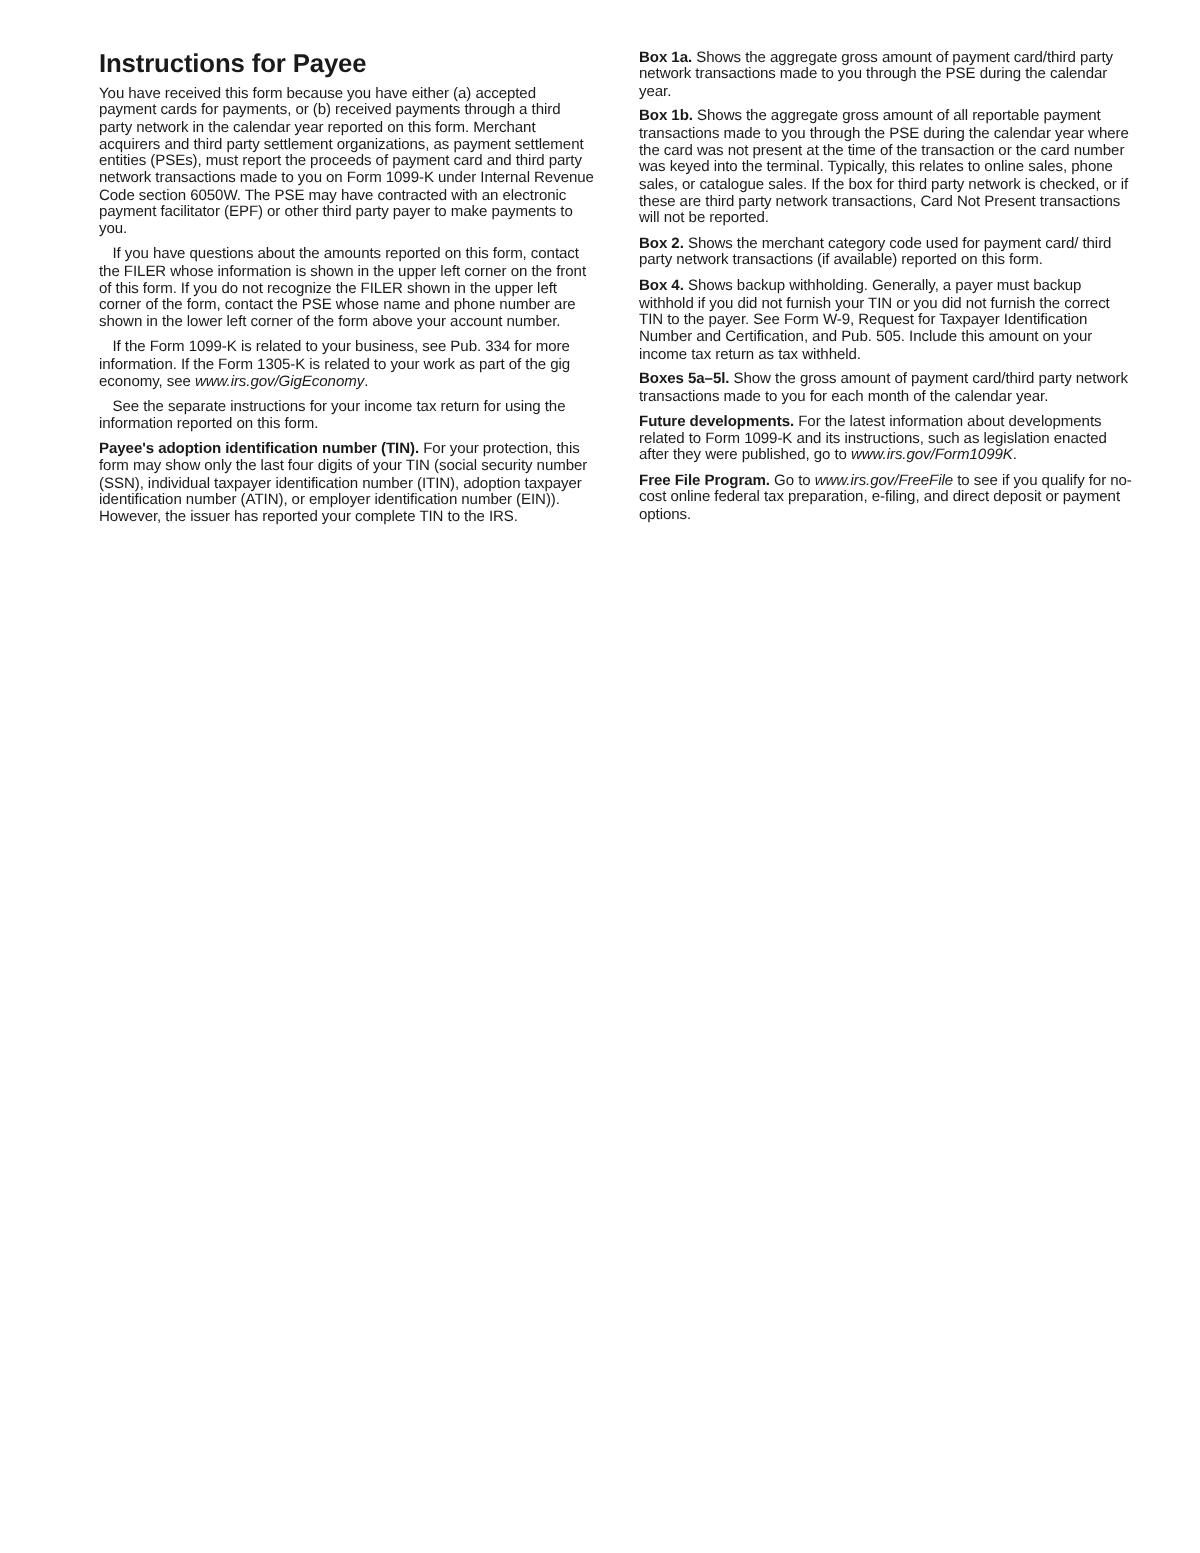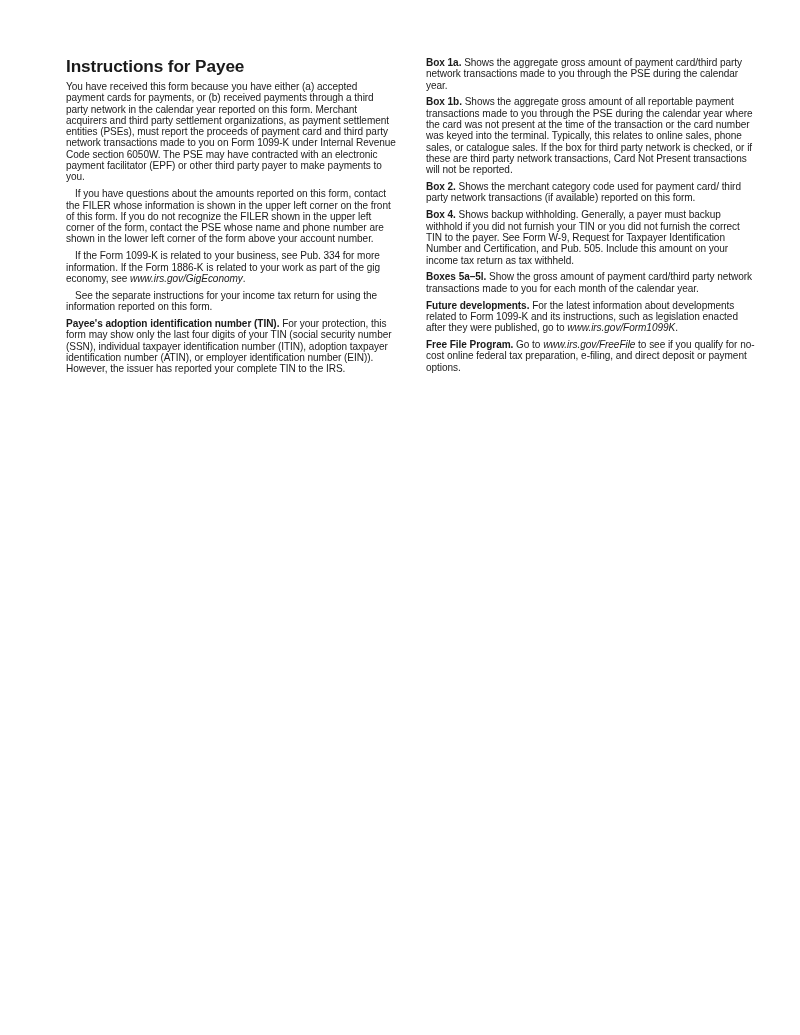--- a/index.html
+++ b/index.html
@@ -11,21 +11,21 @@
       width: 800px;
       height: 1035px;
       position: relative;
       overflow: hidden;
       font-family: "Liberation Sans", "DejaVu Sans", sans-serif;
       color: #1a1a1a;
     }
     .page {
       position: absolute;
       left: 66px;
-      top: 56px;
+      top: 32px;
       width: 690px;
       display: flex;
       justify-content: space-between;
     }
     .col {
       width: 330px;
       font-size: 10.05px;
       line-height: 11.3px;
       letter-spacing: -0.05px;
     }
@@ -58,21 +58,21 @@
 
 <div class="page">
 
   <div class="col col-left">
     <h1>Instructions for Payee</h1>
 
     <p>You have received this form because you have either (a) accepted payment cards for payments, or (b) received payments through a third party network in the calendar year reported on this form. Merchant acquirers and third party settlement organizations, as payment settlement entities (PSEs), must report the proceeds of payment card and third party network transactions made to you on Form 1099-K under Internal Revenue Code section 6050W. The PSE may have contracted with an electronic payment facilitator (EPF) or other third party payer to make payments to you.</p>
 
     <p class="indent">If you have questions about the amounts reported on this form, contact the FILER whose information is shown in the upper left corner on the front of this form. If you do not recognize the FILER shown in the upper left corner of the form, contact the PSE whose name and phone number are shown in the lower left corner of the form above your account number.</p>
 
-    <p class="indent"><span>If the Form 1099-K is related to your business, see Pub. 334 for more information. If the Form 1886-K is related to your work as part of the gig economy, see </span><i>www.irs.gov/GigEconomy</i><span>.</span></p>
+    <p class="indent"><span>If the Form 1099-K is related to your business, see Pub. 334 for more information. If the Form 1305-K is related to your work as part of the gig economy, see </span><i>www.irs.gov/GigEconomy</i><span>.</span></p>
 
     <p class="indent">See the separate instructions for your income tax return for using the information reported on this form.</p>
 
     <p><b>Payee's adoption identification number (TIN).</b><span> For your protection, this form may show only the last four digits of your TIN (social security number (SSN), individual taxpayer identification number (ITIN), adoption taxpayer identification number (ATIN), or employer identification number (EIN)). However, the issuer has reported your complete TIN to the IRS.</span></p>
 
   </div>
 
   <div class="col col-right">
     <p><b>Box 1a.</b><span> Shows the aggregate gross amount of payment card/third party network transactions made to you through the PSE during the calendar year.</span></p>
 

